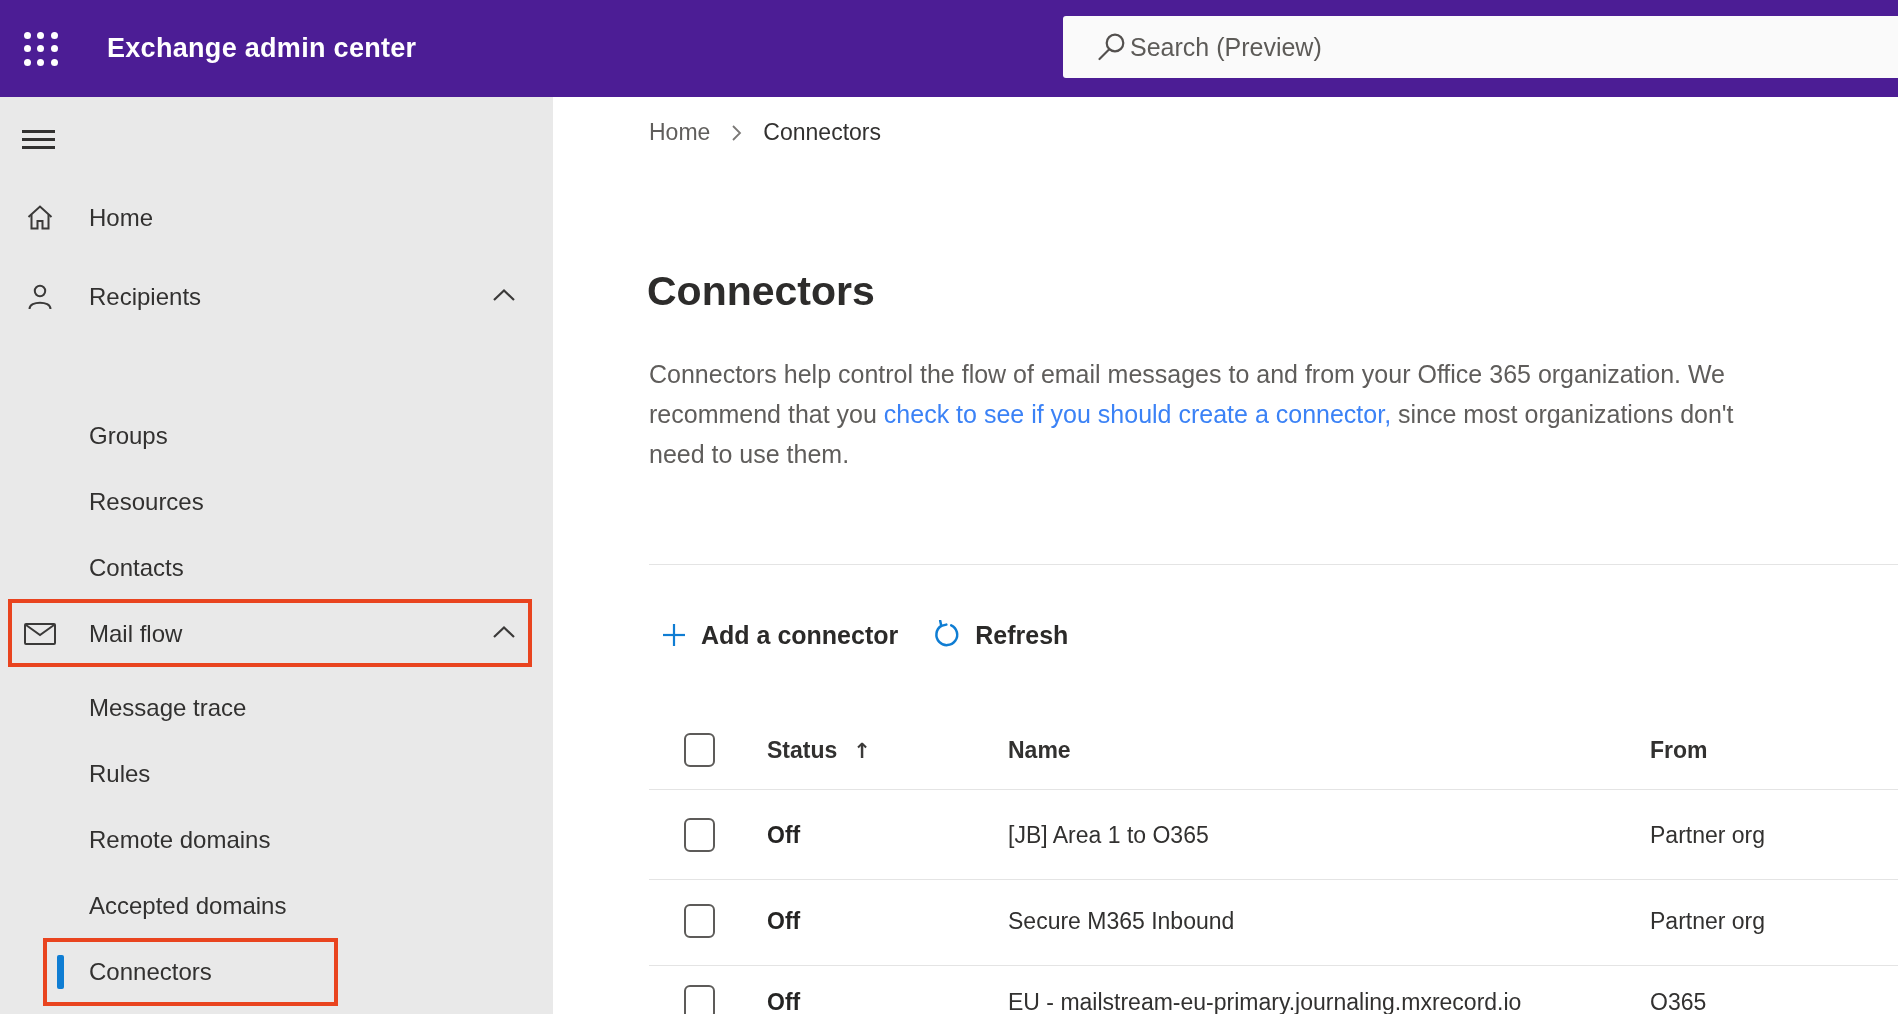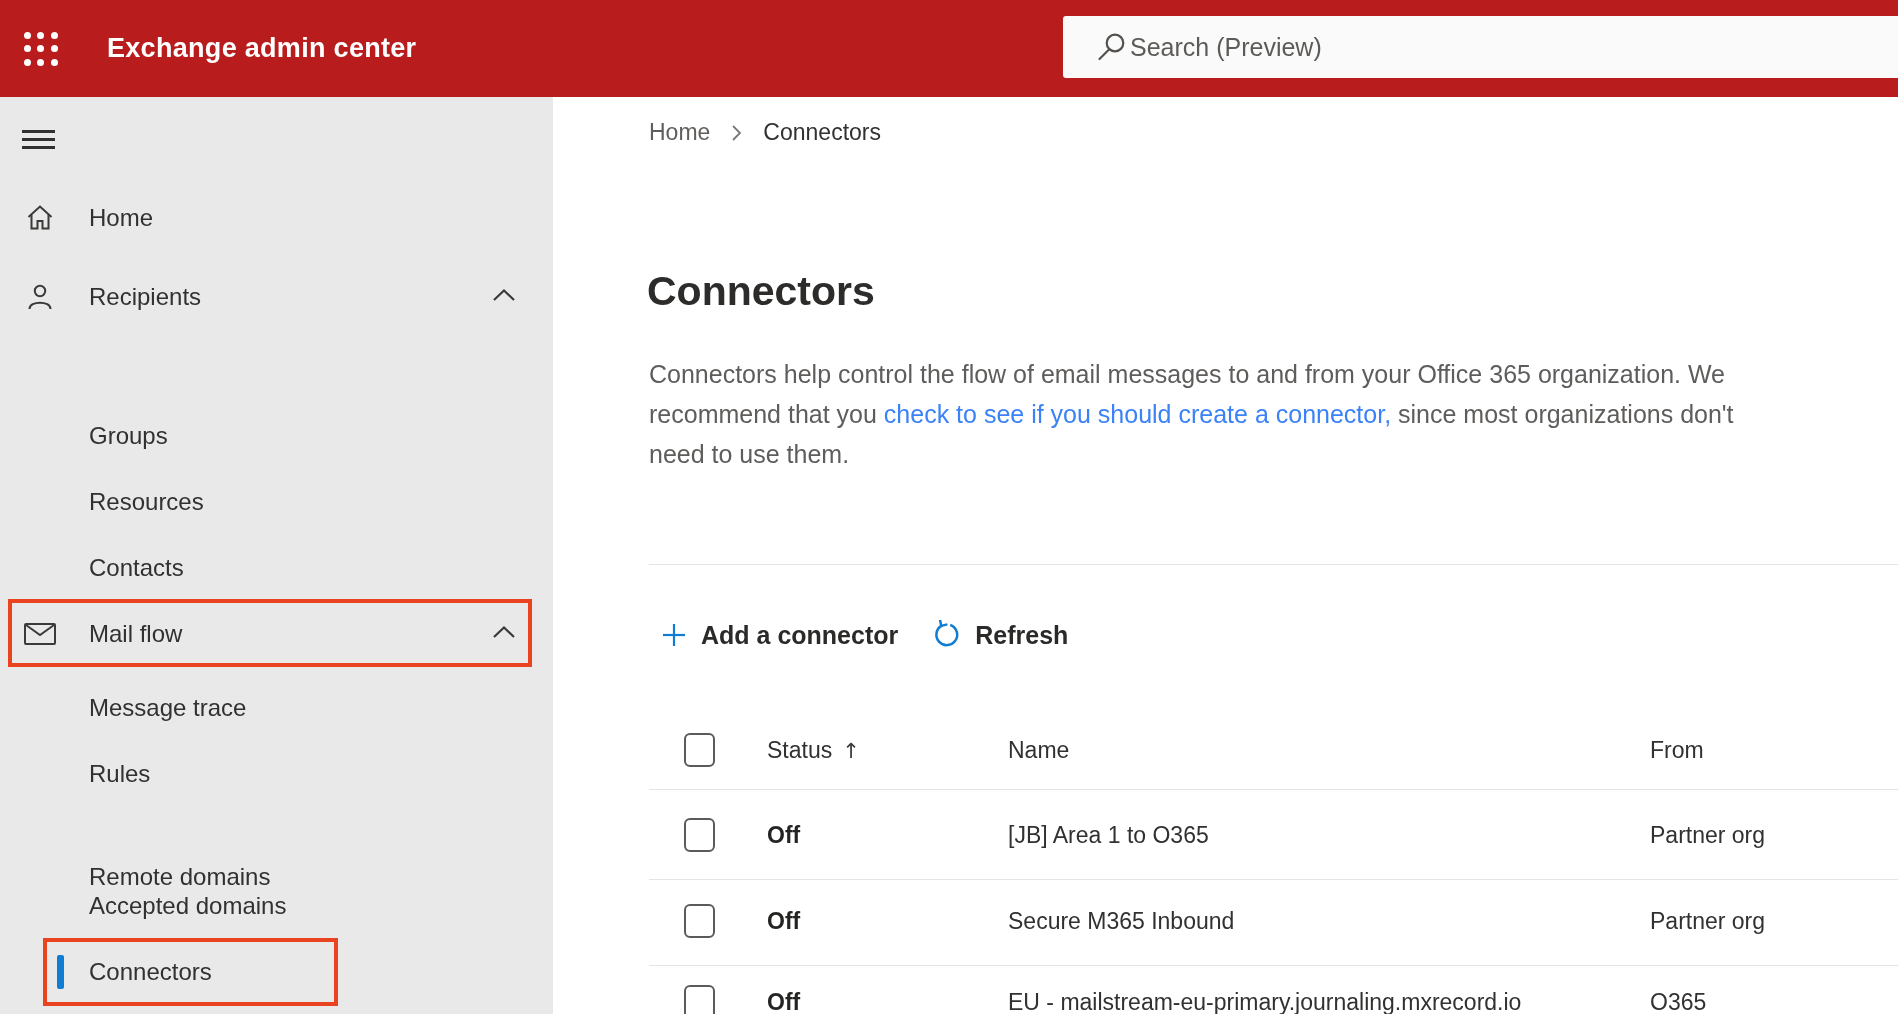--- a/index.html
+++ b/index.html
@@ -1,20 +1,20 @@
 <!DOCTYPE html>
 <html><head>
 <meta charset="utf-8">
 <style>
   html,body{margin:0;padding:0;}
   body{width:1898px;height:1014px;position:relative;overflow:hidden;background:#fff;
        font-family:"Liberation Sans",sans-serif;color:#323130;}
 
   
-  .topbar{position:absolute;left:0;top:0;width:100%;height:97px;background:#b91c1c;}
+  .topbar{position:absolute;left:0;top:0;width:100%;height:97px;background:#4c1d95;}
   .waffle{position:absolute;left:21px;top:29px;width:40px;height:40px;display:grid;
           grid-template-columns:repeat(3,1fr);grid-template-rows:repeat(3,1fr);
           place-items:center;cursor:pointer;}
   .waffle i{width:7px;height:7px;border-radius:50%;background:#fff;}
   .tb-title{position:absolute;left:107px;top:0;height:97px;display:flex;align-items:center;
             color:#fff;font-size:27px;font-weight:600;letter-spacing:.3px;}
   .search{position:absolute;left:1063px;right:0;top:16px;height:62px;background:#fafafa;
           border-radius:3px 0 0 3px;display:flex;align-items:center;}
   .search svg{margin-left:33px;flex:none;}
   .search input{border:none;background:transparent;outline:none;flex:1;
@@ -51,21 +51,21 @@
   .tbtn{display:flex;align-items:center;gap:13px;background:none;border:none;padding:0;cursor:pointer;
         font-family:"Liberation Sans",sans-serif;font-size:25px;font-weight:600;color:#2b2a29;margin-top:44px;}
   
   .trow{position:absolute;left:0;right:0;height:50px;}
   .cb{position:absolute;left:131px;top:50%;transform:translateY(-50%);width:27px;height:30px;
       border:2px solid #5d5b59;border-radius:6px;background:#fff;cursor:pointer;}
   .cell{position:absolute;top:50%;transform:translateY(-50%);font-size:23px;color:#323130;white-space:nowrap;}
   .c-status{left:214px;}
   .c-name{left:455px;}
   .c-from{left:1097px;}
-  .hcell{cursor:pointer;display:flex;align-items:center;gap:10px;}
+  .hcell{cursor:pointer;display:flex;align-items:center;gap:16px;font-weight:bold;}
   .row-status{font-weight:700;color:#252423;}
   .sort-arrow{font-size:21px;color:#3b3a39;font-family:"DejaVu Sans",sans-serif;}
 </style>
 </head>
 <body>
 
 <header class="topbar">
   <div class="waffle">
     <i></i>
       <i></i>
@@ -141,21 +141,21 @@
   <div class="nav-item" style="top:446px">
     <span class="nav-label">Contacts</span>
   </div>
 
   <div class="nav-item" style="top:586px">
     <span class="nav-label">Message trace</span>
   </div>
   <div class="nav-item" style="top:652px">
     <span class="nav-label">Rules</span>
   </div>
-  <div class="nav-item" style="top:755px">
+  <div class="nav-item" style="top:718px">
     <span class="nav-label">Remote domains</span>
   </div>
   <div class="nav-item" style="top:784px">
     <span class="nav-label">Accepted domains</span>
   </div>
   <div class="nav-item" style="top:850px">
     <span class="nav-label">Connectors</span>
   </div>
 
   <div class="sel-bar"></div>

